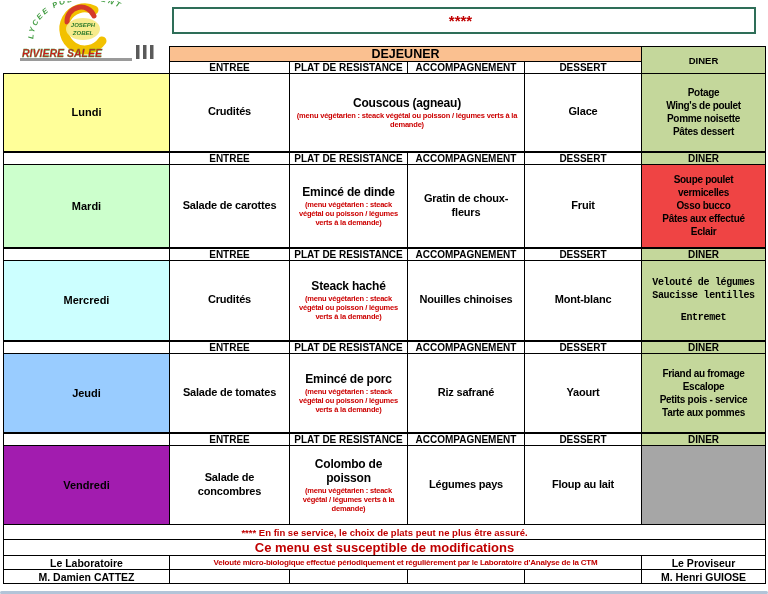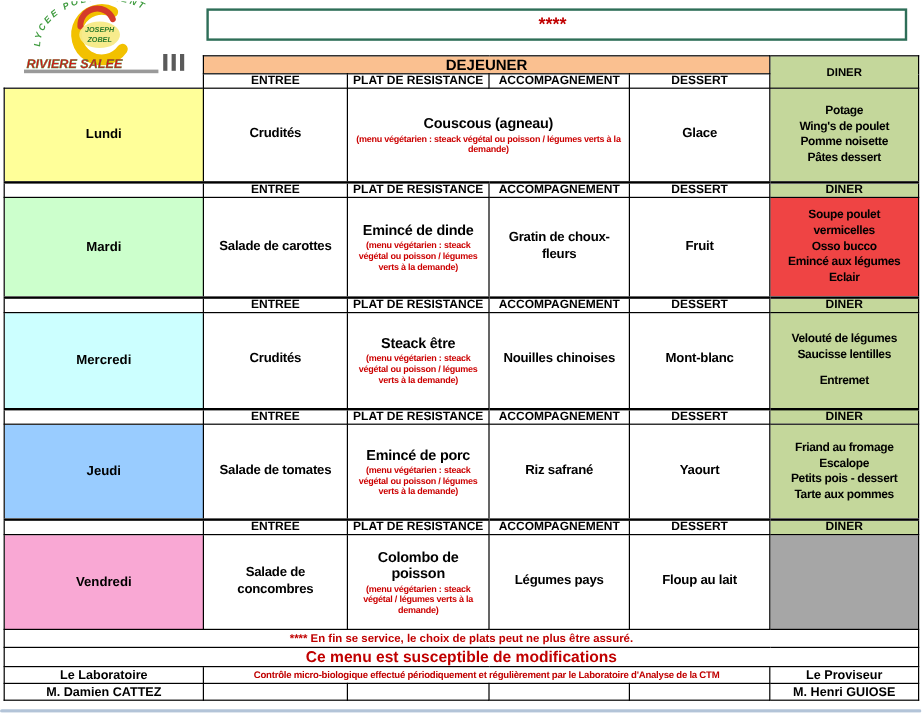--- a/index.html
+++ b/index.html
@@ -135,44 +135,44 @@
       <td class="cell plat">
         <div class="main">Emincé de dinde</div>
         <div class="veg">(menu végétarien : steack végétal ou poisson / légumes verts à la demande)</div>
       </td>
       <td class="cell">Gratin de choux-fleurs</td>
       <td class="cell">Fruit</td>
       <td class="diner-c" style="background: #ef4444;">
         <span>Soupe poulet</span>
         <span>vermicelles</span>
         <span>Osso bucco</span>
-        <span>Emincé aux légumes</span>
+        <span>Pâtes aux effectué</span>
         <span>Eclair</span>
       </td>
     </tr>
 
     <tr class="r-sub">
       <td></td>
       <td class="colhead">ENTREE</td>
       <td class="colhead">PLAT DE RESISTANCE</td>
       <td class="colhead">ACCOMPAGNEMENT</td>
       <td class="colhead">DESSERT</td>
       <td class="colhead" style="background: rgb(196, 215, 155);">DINER</td>
     </tr>
 
     <tr class="r-mercredi">
       <td class="day" style="background: rgb(204, 255, 255);">Mercredi</td>
       <td class="cell">Crudités</td>
       <td class="cell plat">
-        <div class="main">Steack être</div>
+        <div class="main">Steack haché</div>
         <div class="veg">(menu végétarien : steack végétal ou poisson / légumes verts à la demande)</div>
       </td>
       <td class="cell">Nouilles chinoises</td>
       <td class="cell">Mont-blanc</td>
-      <td class="diner-c" style="background: rgb(196, 215, 155);">
+      <td class="diner-c" style="background: rgb(196, 215, 155); font-family: Liberation Mono, monospace;">
         <span>Velouté de légumes</span>
         <span>Saucisse lentilles</span>
         <span class="gap-above">Entremet</span>
       </td>
     </tr>
 
     <tr class="r-sub">
       <td></td>
       <td class="colhead">ENTREE</td>
       <td class="colhead">PLAT DE RESISTANCE</td>
@@ -186,55 +186,55 @@
       <td class="cell">Salade de tomates</td>
       <td class="cell plat">
         <div class="main">Emincé de porc</div>
         <div class="veg">(menu végétarien : steack végétal ou poisson / légumes verts à la demande)</div>
       </td>
       <td class="cell">Riz safrané</td>
       <td class="cell">Yaourt</td>
       <td class="diner-c" style="background: rgb(196, 215, 155);">
         <span>Friand au fromage</span>
         <span>Escalope</span>
-        <span>Petits pois - dessert</span>
+        <span>Petits pois - service</span>
         <span>Tarte aux pommes</span>
       </td>
     </tr>
 
     <tr class="r-sub">
       <td></td>
       <td class="colhead">ENTREE</td>
       <td class="colhead">PLAT DE RESISTANCE</td>
       <td class="colhead">ACCOMPAGNEMENT</td>
       <td class="colhead">DESSERT</td>
       <td class="colhead" style="background: rgb(196, 215, 155);">DINER</td>
     </tr>
 
     <tr class="r-vendredi">
-      <td class="day" style="background: #f9a8d4;">Vendredi</td>
+      <td class="day" style="background: #a21caf;">Vendredi</td>
       <td class="cell">Salade de concombres</td>
       <td class="cell plat">
         <div class="main">Colombo de poisson</div>
         <div class="veg">(menu végétarien : steack végétal / légumes verts à la demande)</div>
       </td>
       <td class="cell">Légumes pays</td>
       <td class="cell">Floup au lait</td>
       <td class="diner-c" style="background: rgb(166, 166, 166);"></td>
     </tr>
 
     <tr class="r-note1">
       <td colspan="6" class="note1">**** En fin se service, le choix de plats peut ne plus être assuré.</td>
     </tr>
     <tr class="r-note2">
       <td colspan="6" class="note2">Ce menu est susceptible de modifications</td>
     </tr>
     <tr class="r-sig">
       <td class="sig">Le Laboratoire</td>
-      <td colspan="4" class="ctrl">Contrôle micro-biologique effectué périodiquement et régulièrement par le Laboratoire d'Analyse de la CTM</td>
+      <td colspan="4" class="ctrl">Velouté micro-biologique effectué périodiquement et régulièrement par le Laboratoire d'Analyse de la CTM</td>
       <td class="sig">Le Proviseur</td>
     </tr>
     <tr class="r-sig">
       <td class="sig">M. Damien CATTEZ</td>
       <td></td>
       <td></td>
       <td></td>
       <td></td>
       <td class="sig">M. Henri GUIOSE</td>
     </tr>

